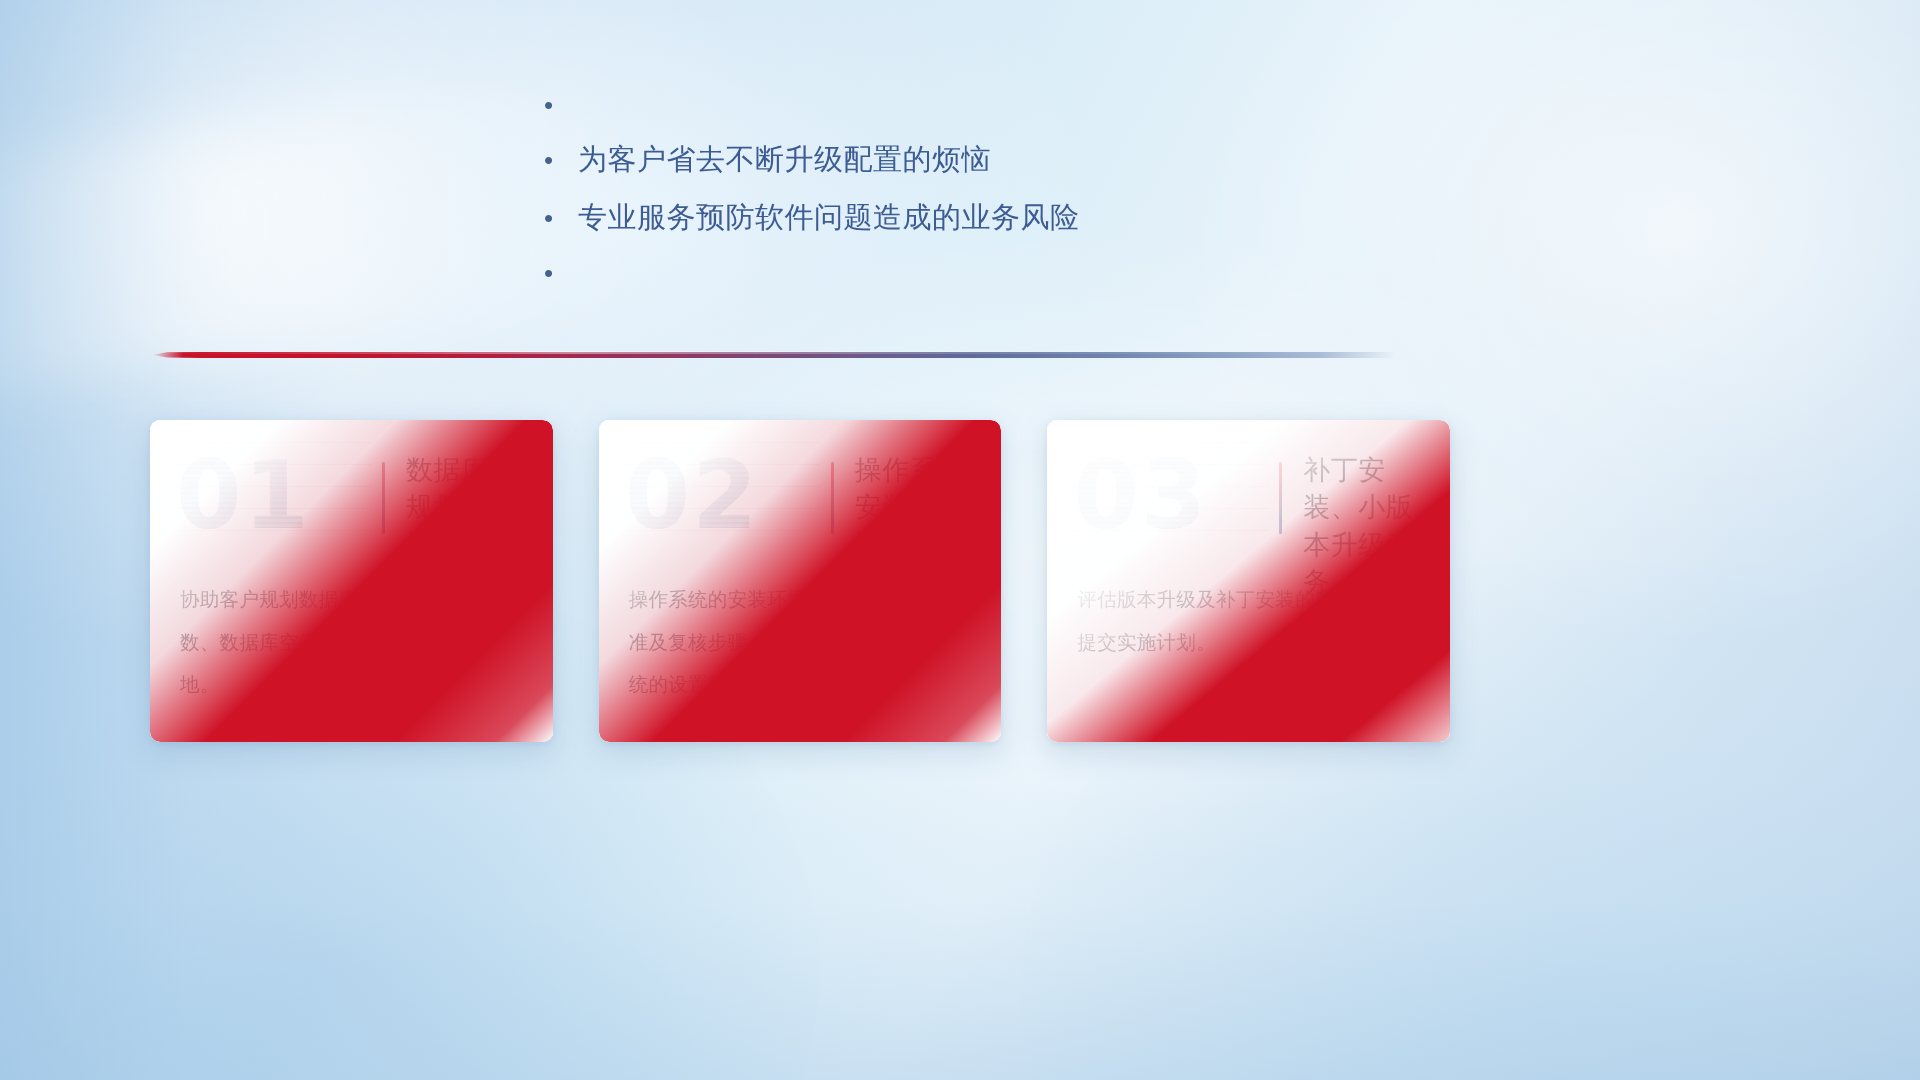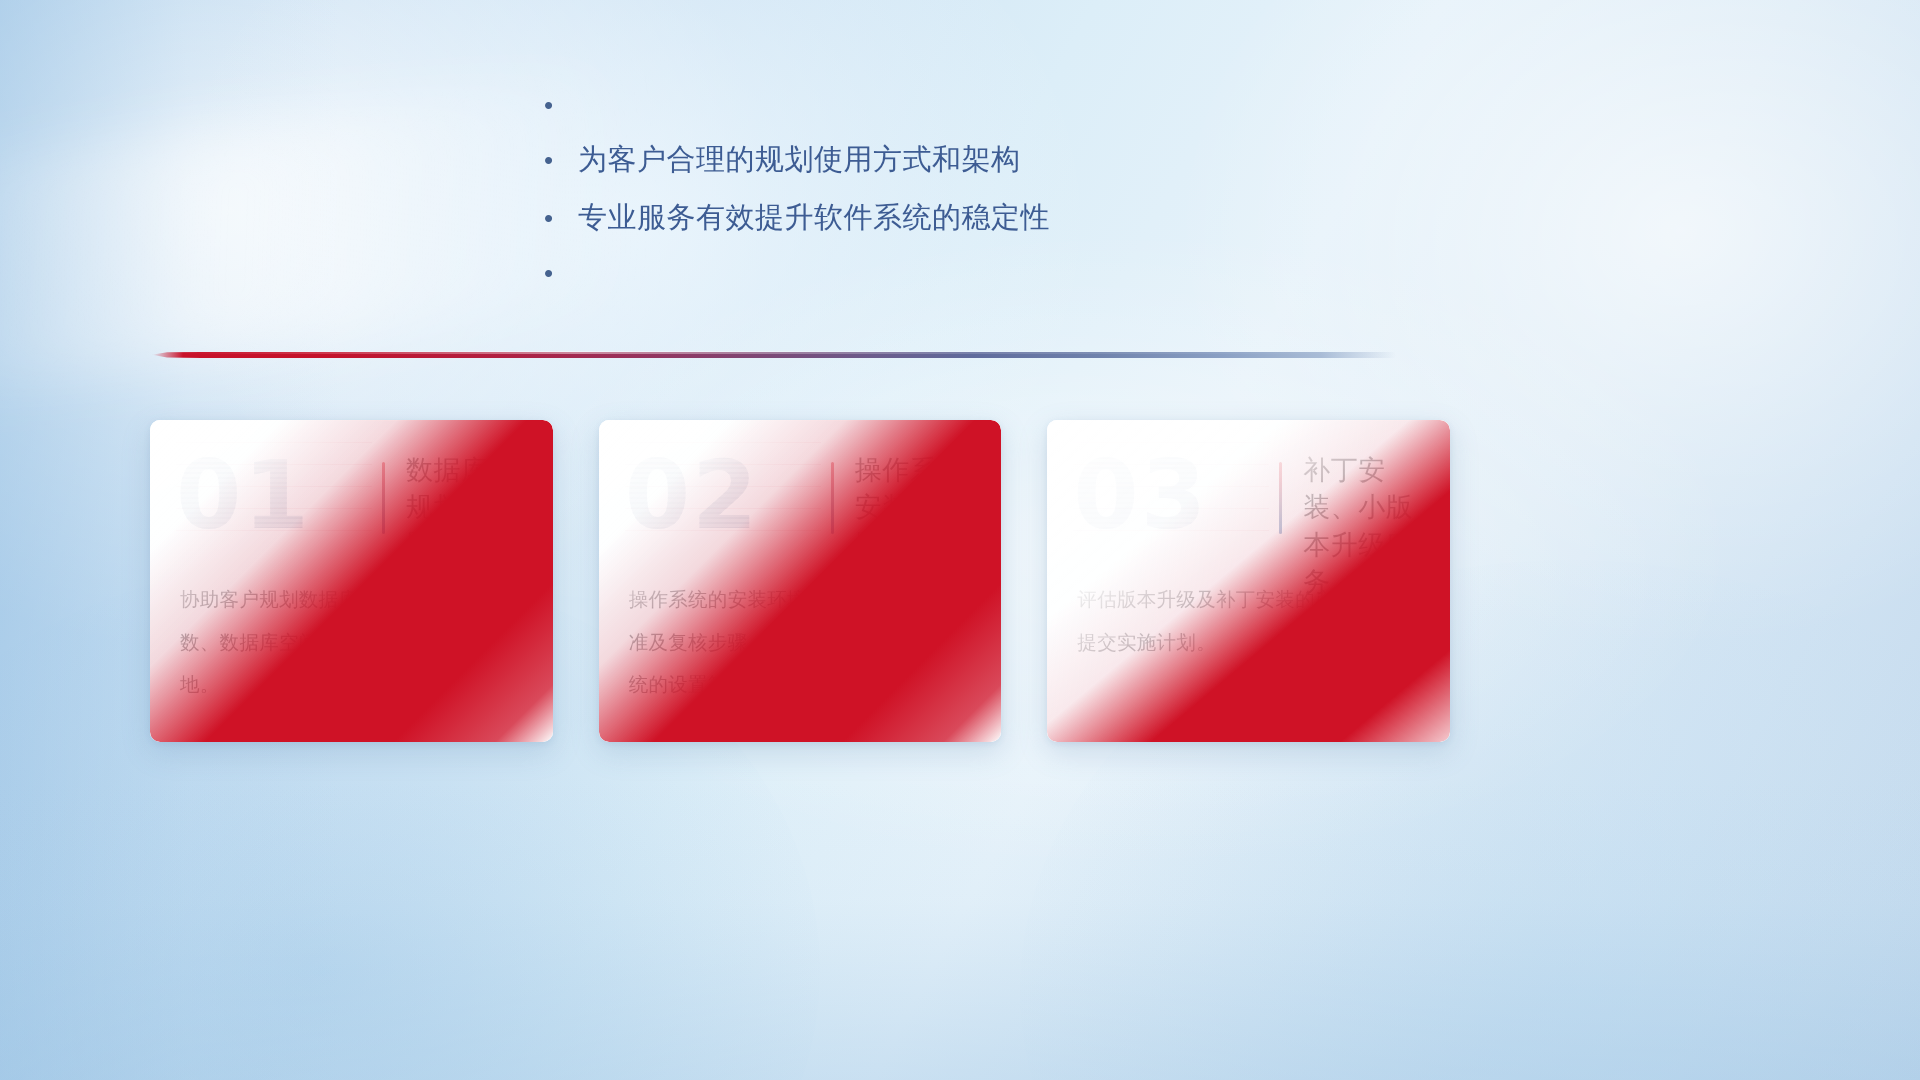--- a/index.html
+++ b/index.html
@@ -183,26 +183,26 @@
 </div>
 
 <div id="bullets">
 
   <div class="bullet-row">
     <span class="bullet-dot">•</span>
   </div>
 
   <div class="bullet-row">
     <span class="bullet-dot">•</span>
-    <span class="bullet-text">为客户合理的规划使用方式和架构</span>
-  </div>
-
-  <div class="bullet-row">
-    <span class="bullet-dot">•</span>
-    <span class="bullet-text">专业服务有效提升软件系统的稳定性</span>
+    <span class="bullet-text">为客户省去不断升级配置的烦恼</span>
+  </div>
+
+  <div class="bullet-row">
+    <span class="bullet-dot">•</span>
+    <span class="bullet-text">专业服务预防软件问题造成的业务风险</span>
   </div>
 
   <div class="bullet-row">
     <span class="bullet-dot">•</span>
   </div>
 
 </div>
 
 <div id="divider">
   <div class="div-line"></div>

